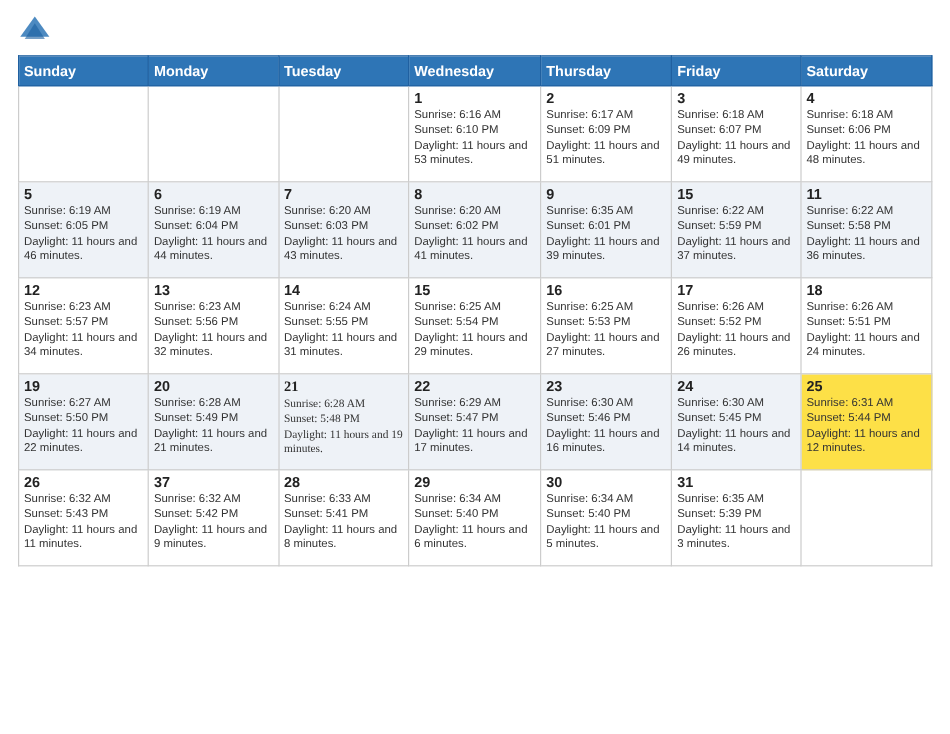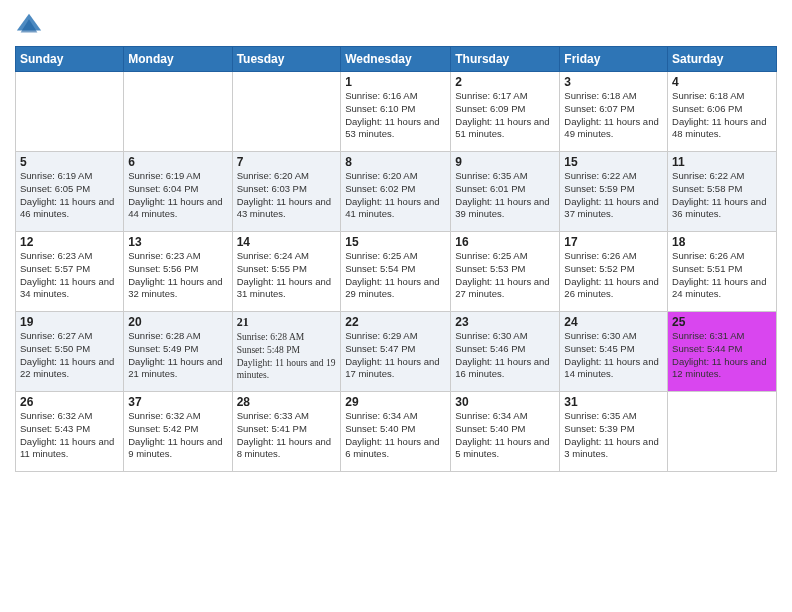--- a/index.html
+++ b/index.html
@@ -285,21 +285,21 @@
             <div class="day-info" style="white-space: pre-line;">Sunrise: 6:30 AM
 Sunset: 5:46 PM
 Daylight: 11 hours and 16 minutes.</div>
           </td>
           <td style="background: rgb(238, 242, 247);">
             <span class="day-num">24</span>
             <div class="day-info" style="white-space: pre-line;">Sunrise: 6:30 AM
 Sunset: 5:45 PM
 Daylight: 11 hours and 14 minutes.</div>
           </td>
-          <td style="background: #d946ef;">
+          <td style="background: #fde047;">
             <span class="day-num">25</span>
             <div class="day-info" style="white-space: pre-line;">Sunrise: 6:31 AM
 Sunset: 5:44 PM
 Daylight: 11 hours and 12 minutes.</div>
           </td>
         </tr>
         <tr>
           <td>
             <span class="day-num">26</span>
             <div class="day-info" style="white-space: pre-line;">Sunrise: 6:32 AM

